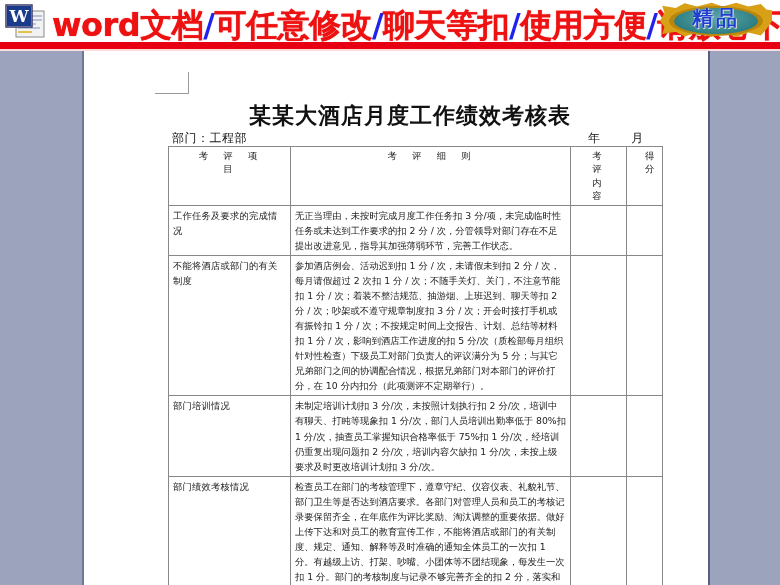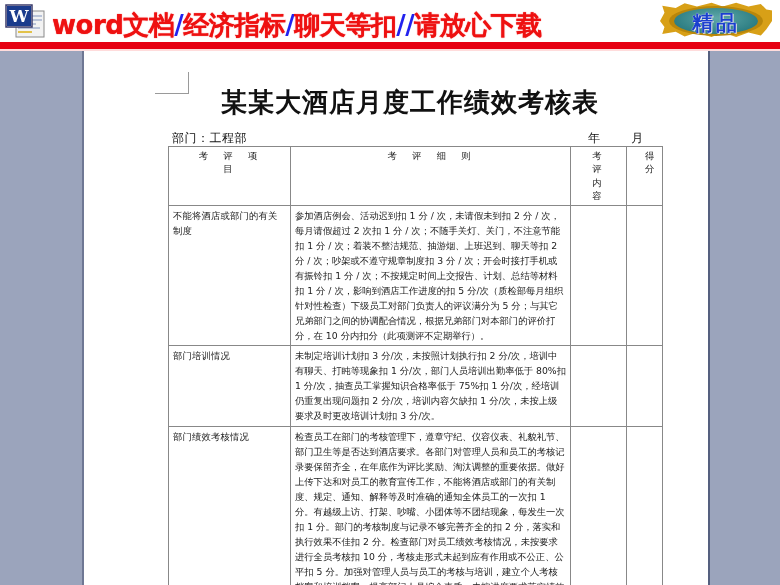--- a/index.html
+++ b/index.html
@@ -14,21 +14,21 @@
   .banner{
     position:absolute;left:0;top:0;width:780px;height:42px;
     background:#ffffff;overflow:hidden;
   }
   .word-icon{
     position:absolute;left:4px;top:3px;width:44px;height:36px;
   }
   .banner-text{
     position:absolute;left:52px;top:1px;width:600px;height:48px;
     display:flex;align-items:center;
-    font-size:26px;font-weight:bold;line-height:1;
+    font-size:32px;font-weight:bold;line-height:1;
     letter-spacing:-0.5px;
     white-space:nowrap;
     font-family:"DejaVu Sans","Liberation Sans",sans-serif;
   }
   .banner-text .seg{color:#ee1111;text-shadow:0 0 1px #ee1111;}
   .banner-text .sep{color:#2222ee;padding:0 0px;font-weight:bold;}
 
   .badge{
     position:absolute;left:660px;top:2px;width:112px;height:38px;
   }
@@ -41,21 +41,21 @@
     border-radius:4px;
   }
   .badge-ring{
     position:absolute;left:9px;top:4px;width:94px;height:30px;
     background:#b8860b;border-radius:50%/50%;
   }
   .badge-inner{
     position:absolute;left:14px;top:6px;width:84px;height:26px;
     background:radial-gradient(ellipse at 50% 40%,#5fa8a8 0%,#2e7f84 70%,#1d6569 100%);
     border-radius:50%/50%;
-    display:flex;align-items:flex-end;justify-content:center;
+    display:flex;align-items:flex-start;justify-content:center;
   }
   .badge-text{
     font-size:21px;font-weight:bold;color:#1b3fcf;
     letter-spacing:3px;line-height:1;
     text-shadow:0 0 1px #ffffff, 1px 1px 0 #dddddd;
   }
 
   .red-bar{position:absolute;left:0;top:42px;width:780px;height:7px;background:#e60012;}
   .red-bar-lo{position:absolute;left:0;top:49px;width:780px;height:2px;background:#ffdcdc;}
 
@@ -69,22 +69,22 @@
   .page-sheet{
     position:absolute;left:84px;top:51px;width:624px;height:534px;background:#ffffff;
   }
 
   
   .margin-mark{position:absolute;left:155px;top:72px;width:34px;height:22px;}
   .margin-mark .h{position:absolute;left:0;bottom:0;width:34px;height:1px;background:#9a9a9a;}
   .margin-mark .v{position:absolute;right:0;top:0;width:1px;height:22px;background:#9a9a9a;}
 
   .doc-title{
-    position:absolute;left:170px;top:88px;width:480px;
-    text-align:center;font-size:26px;font-weight:bold;color:#111111;
+    position:absolute;left:170px;top:104px;width:480px;
+    text-align:center;font-size:22px;font-weight:bold;color:#111111;
     letter-spacing:1px;line-height:1.1;
   }
   .dept-line{
     position:absolute;left:172px;top:130px;font-size:12px;color:#111;letter-spacing:0.5px;
   }
   .ym-line{
     position:absolute;left:588px;top:130px;font-size:12px;color:#111;letter-spacing:0.5px;
   }
   .ym-line .gap{display:inline-block;width:22px;}
 
@@ -127,24 +127,25 @@
         <rect x="14" y="24" width="22" height="2" fill="#b9c3d8"></rect>
         <rect x="14" y="28" width="14" height="2" fill="#e2c24a"></rect>
         <rect x="2" y="2" width="26" height="22" fill="#ffffff" stroke="#3a3a6a" stroke-width="1.5"></rect>
         <rect x="3" y="3" width="24" height="20" fill="#1a3b8c"></rect>
         <text x="15" y="19" font-size="17" font-weight="bold" fill="#ffffff" text-anchor="middle" font-family="DejaVu Serif, serif">W</text>
       </svg>
     </div>
     <div class="banner-text">
         <span class="seg">word文档</span>
         <span class="sep">/</span>
-        <span class="seg">经济指标</span>
+        <span class="seg">可任意修改</span>
         <span class="sep">/</span>
         <span class="seg">聊天等扣</span>
         <span class="sep">/</span>
+        <span class="seg">使用方便</span>
         <span class="sep">/</span>
         <span class="seg">请放心下载</span>
       </div>
     <div class="badge">
       <div class="badge-star"></div>
       <div class="badge-ring"></div>
       <div class="badge-inner">
         <span class="badge-text">精品</span>
       </div>
     </div>
@@ -183,20 +184,26 @@
     <thead>
       <tr>
         <th>考　评　项　目</th>
         <th>考　评　细　则</th>
         <th class="h-no-sp">考评内容</th>
         <th class="h-no-sp">得分</th>
       </tr>
     </thead>
     <tbody id="tbody">
         <tr>
+          <td class="item">工作任务及要求的完成情况</td>
+          <td class="rule">无正当理由，未按时完成月度工作任务扣 3 分/项，未完成临时性任务或未达到工作要求的扣 2 分 / 次，分管领导对部门存在不足提出改进意见，指导其加强薄弱环节，完善工作状态。</td>
+          <td class="blank"></td>
+          <td class="blank"></td>
+        </tr>
+        <tr>
           <td class="item">不能将酒店或部门的有关制度</td>
           <td class="rule">参加酒店例会、活动迟到扣 1 分 / 次，未请假未到扣 2 分 / 次，每月请假超过 2 次扣 1 分 / 次；不随手关灯、关门，不注意节能扣 1 分 / 次；着装不整洁规范、抽游烟、上班迟到、聊天等扣 2 分 / 次；吵架或不遵守规章制度扣 3 分 / 次；开会时接打手机或有振铃扣 1 分 / 次；不按规定时间上交报告、计划、总结等材料扣 1 分 / 次，影响到酒店工作进度的扣 5 分/次（质检部每月组织针对性检查）下级员工对部门负责人的评议满分为 5 分；与其它兄弟部门之间的协调配合情况，根据兄弟部门对本部门的评价打分，在 10 分内扣分（此项测评不定期举行）。</td>
           <td class="blank"></td>
           <td class="blank"></td>
         </tr>
         <tr>
           <td class="item">部门培训情况</td>
           <td class="rule">未制定培训计划扣 3 分/次，未按照计划执行扣 2 分/次，培训中有聊天、打盹等现象扣 1 分/次，部门人员培训出勤率低于 80%扣 1 分/次，抽查员工掌握知识合格率低于 75%扣 1 分/次，经培训仍重复出现问题扣 2 分/次，培训内容欠缺扣 1 分/次，未按上级要求及时更改培训计划扣 3 分/次。</td>
           <td class="blank"></td>
           <td class="blank"></td>

